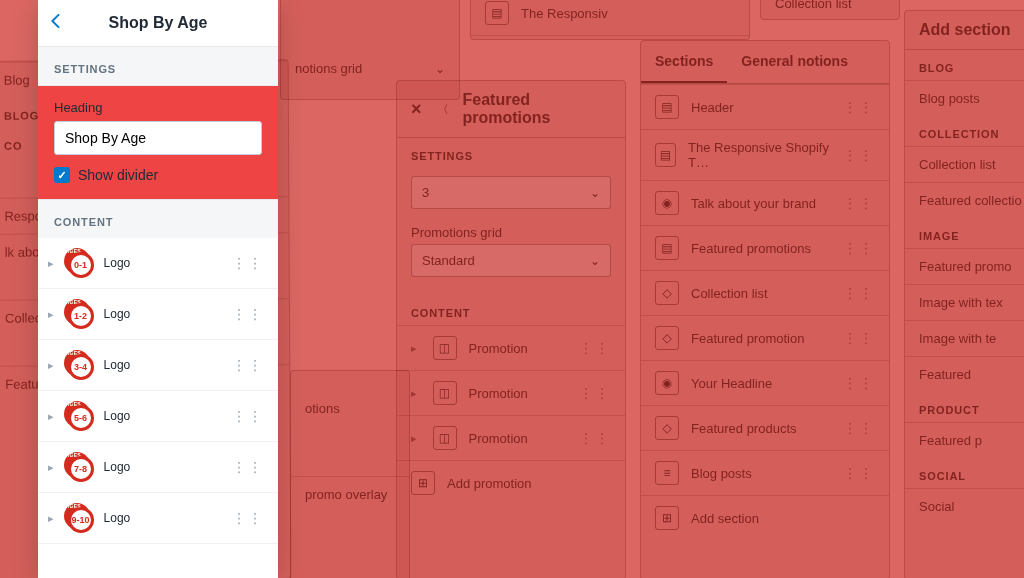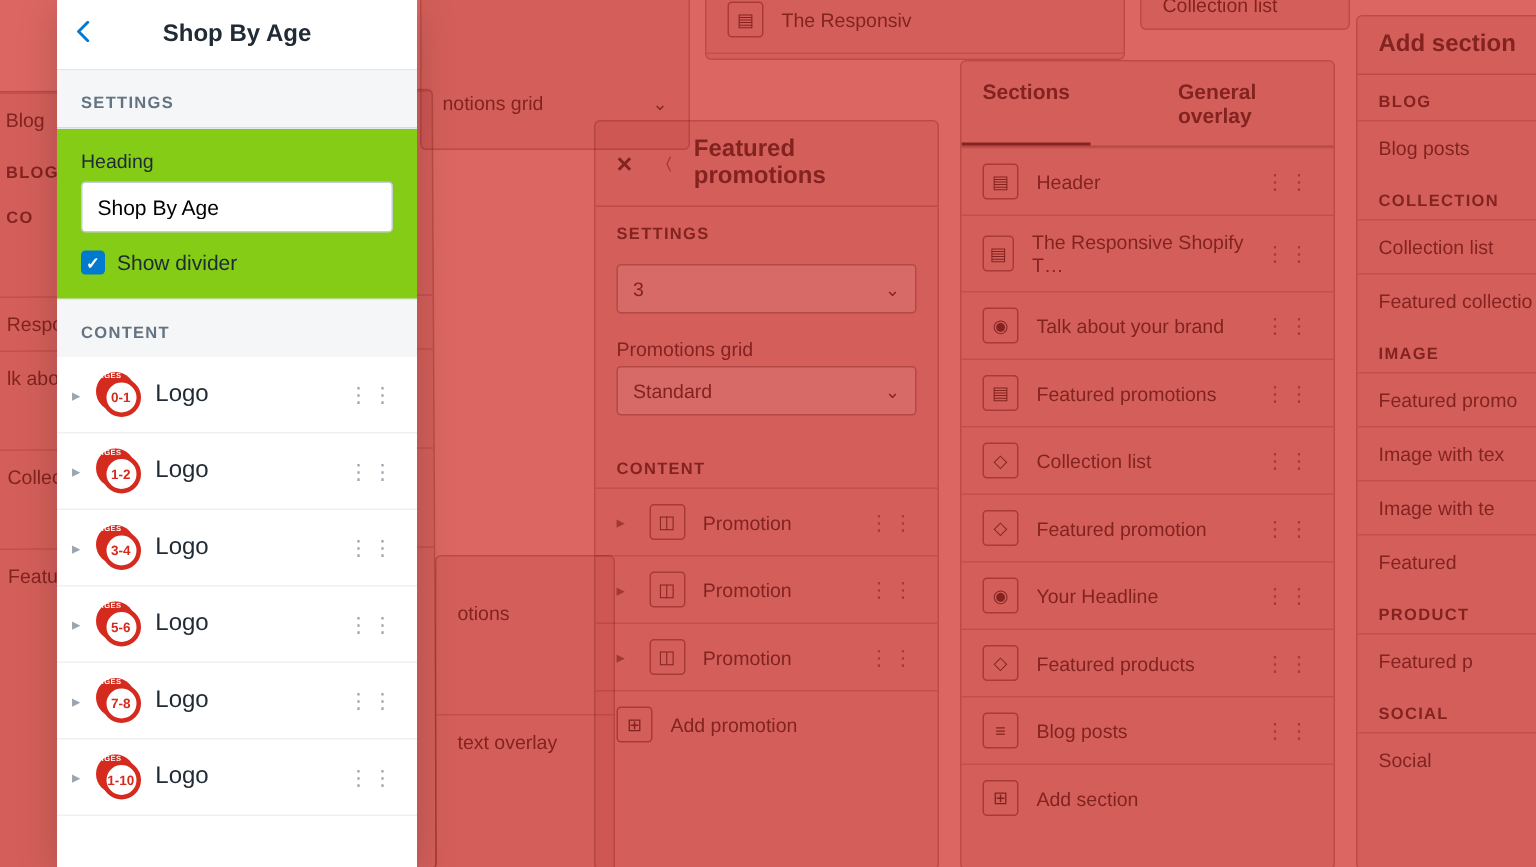--- a/index.html
+++ b/index.html
@@ -17,21 +17,21 @@
     overflow: hidden;
   }
   .bg-panel .phdr { padding: 10px 14px; font-weight: 600; font-size: 16px; border-bottom: 1px solid rgba(120,20,15,0.25); display:flex; align-items:center; gap:10px;}
   .bg-panel .sec-label { padding: 12px 14px 6px; font-size: 11px; letter-spacing: .08em; font-weight:600;}
   .bg-panel .row { display:flex; align-items:center; gap:12px; padding:10px 14px; border-top:1px solid rgba(120,20,15,0.18);}
   .bg-panel .row .ico { width:24px; height:24px; border:1.5px solid rgba(120,20,15,0.45); border-radius:3px; display:flex; align-items:center; justify-content:center; font-size:12px;}
   .bg-panel .row .grip { margin-left:auto; color: rgba(120,20,15,0.45); font-size:14px; letter-spacing:2px;}
   .bg-panel .fld { padding: 8px 14px; }
   .bg-panel .fld .lab { font-size:13px; margin-bottom:4px;}
   .bg-panel .fld .inp { border:1px solid rgba(120,20,15,0.35); border-radius:3px; padding:8px 10px; display:flex; justify-content:space-between; align-items:center; background:rgba(255,255,255,0.12);}
-  .bg-panel .tabbar { display:flex; border-bottom:1px solid rgba(120,20,15,0.3);gap:44px;}
+  .bg-panel .tabbar { display:flex; border-bottom:1px solid rgba(120,20,15,0.3);}
   .bg-panel .tabbar .tab { padding:12px 14px; font-weight:600; font-size:14px;}
   .bg-panel .tabbar .tab.active { border-bottom:2px solid #8a2e29;}
   .chev { font-size:12px; }
   .ar { color: rgba(120,20,15,0.5); font-size:11px; margin-right:4px;}
   .close { font-size:18px; color:#8a2e29; margin-right:6px;}
 
   
   .tint { position:absolute; inset:0; background:#e88a85; mix-blend-mode:multiply; opacity:0.55; pointer-events:none;}
 
   
@@ -42,33 +42,33 @@
     background: #fff;
     box-shadow: 0 6px 28px rgba(0,0,0,0.18);
     border-radius: 0 0 4px 4px;
     display:flex; flex-direction:column;
     color:#212b36;
   }
   .panel .hdr { position:relative; text-align:center; padding:14px 12px; border-bottom:1px solid #e6e8eb;}
   .panel .hdr .back { position:absolute; left:10px; top:12px; color:#007ace; font-size:18px; cursor:pointer;}
   .panel .hdr h1 { font-size:16px; font-weight:600;}
   .panel .group-label { font-size:11px; letter-spacing:.08em; color:#637381; padding:16px 16px 10px; background:#f5f6f7; font-weight:600;}
-  .panel .card { background:#84cc16; padding:14px 16px 16px; border-top:1px solid #e6e8eb; border-bottom:1px solid #e6e8eb;}
+  .panel .card { background:#ef4444; padding:14px 16px 16px; border-top:1px solid #e6e8eb; border-bottom:1px solid #e6e8eb;}
   .panel .field-label { font-size:13px; color:#212b36; margin-bottom:6px;}
   .panel input[type=text] { width:100%; padding:8px 10px; font-size:14px; border:1px solid #c4cdd5; border-radius:3px; background:#fff;}
   .panel .chk { display:flex; align-items:center; gap:8px; margin-top:12px; font-size:14px;}
   .panel .chk .box { width:16px; height:16px; border-radius:3px; background:#007ace; display:flex; align-items:center; justify-content:center; color:#fff; font-size:11px; font-weight:bold;}
   .panel .list { background:#fff; flex:1; overflow:auto;}
   .panel .item { display:flex; align-items:center; gap:10px; padding:10px 14px 10px 10px; border-bottom:1px solid #eef0f2; }
   .panel .item .exp { color:#9aa5b1; font-size:11px;}
   .panel .item .badge { position:relative; width:30px; height:30px;}
   .panel .item .badge .c1 { position:absolute; left:0; top:0; width:26px; height:26px; border-radius:50%; background:#d52b1e;}
   .panel .item .badge .c2 { position:absolute; left:4px; top:4px; width:26px; height:26px; border-radius:50%; background:#fff; border:3px solid #d52b1e; display:flex; align-items:center; justify-content:center; font-size:9px; font-weight:700; color:#d52b1e;}
   .panel .item .badge .ages { position:absolute; left:2px; top:0px; font-size:5px; color:#fff; font-weight:700; letter-spacing:.3px;}
-  .panel .item .lbl { font-size:16px; color:#212b36;}
+  .panel .item .lbl { font-size:12px; color:#212b36;}
   .panel .item .grip { margin-left:auto; color:#9aa5b1; font-size:14px; letter-spacing:2px;}
 </style>
 </head>
 <body>
 
 <div class="stage">
 
   <div class="bg-panel" style="left:-10px; top:60px; width:300px; height:520px; transform:rotate(-0.3deg);">
     <div class="row">
         <span>Blog</span>
@@ -108,21 +108,21 @@
     <div class="row" style="border:none;margin-top:15px">
         <span>Collection list</span>
       </div>
   </div>
 
   <div class="bg-panel" style="left:290px; top:370px; width:120px; height:220px;">
     <div class="row" style="border:none; margin-top:20px">
         <span>otions</span>
       </div>
     <div class="row" style="margin-top:50px">
-        <span>text overlay</span>
+        <span>promo overlay</span>
       </div>
   </div>
 
   <div class="bg-panel" style="left:396px; top:80px; width:230px; height:500px;">
     <div class="phdr">
       <span class="close">×</span>
       <span class="ar">〈</span>
       <span>Featured promotions</span>
     </div>
     <div class="sec-label">SETTINGS</div>
@@ -160,21 +160,21 @@
       </div>
     <div class="row">
         <span class="ico">⊞</span>
         <span>Add promotion</span>
       </div>
   </div>
 
   <div class="bg-panel" style="left:640px; top:40px; width:250px; height:540px;">
     <div class="tabbar">
       <div class="tab active">Sections</div>
-      <div class="tab">General overlay</div>
+      <div class="tab">General notions</div>
     </div>
     <div class="row">
         <span class="ico">▤</span>
         <span>Header</span>
         <span class="grip">⋮⋮</span>
       </div>
     <div class="row">
         <span class="ico">▤</span>
         <span>The Responsive Shopify T…</span>
         <span class="grip">⋮⋮</span>
@@ -333,21 +333,21 @@
             <span class="c2">7-8</span>
           </span>
         <span class="lbl">Logo</span>
         <span class="grip">⋮⋮</span>
       </div>
       <div class="item">
         <span class="exp">▸</span>
         <span class="badge">
             <span class="c1"></span>
             <span class="ages">AGES</span>
-            <span class="c2">1-10</span>
+            <span class="c2">9-10</span>
           </span>
         <span class="lbl">Logo</span>
         <span class="grip">⋮⋮</span>
       </div>
     </div>
   </div>
 
 </div>
 
 </body></html>

